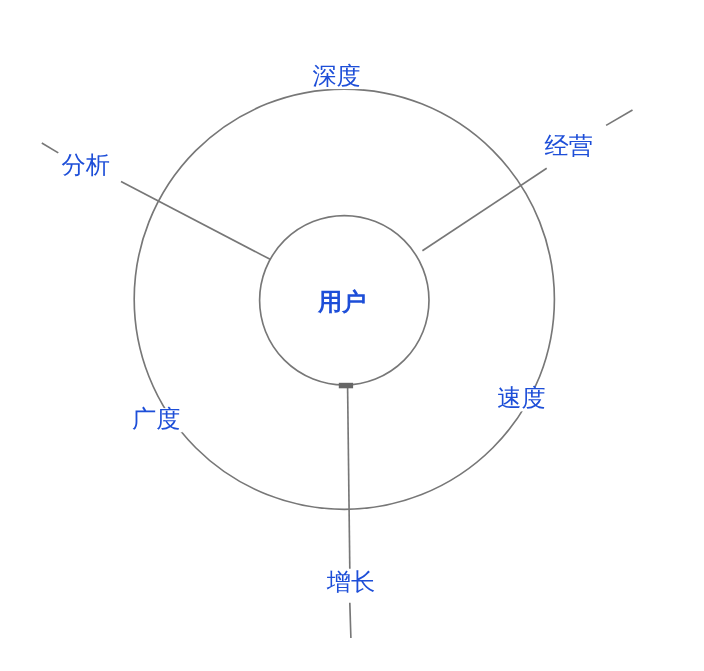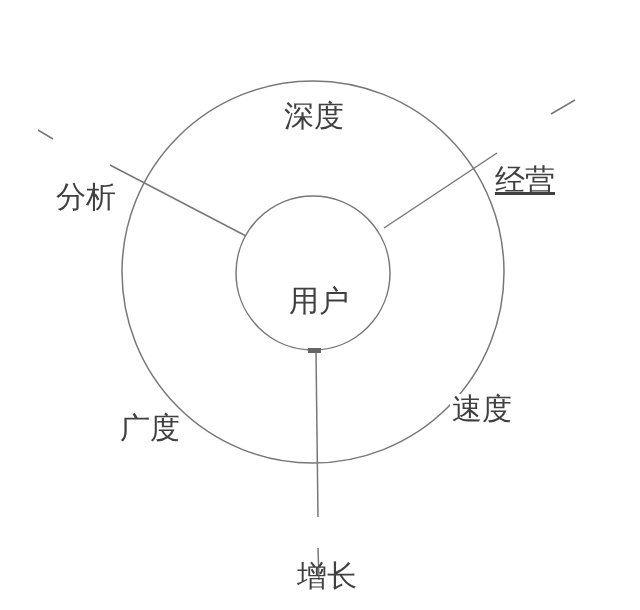--- a/index.html
+++ b/index.html
@@ -1,33 +1,33 @@
 <!DOCTYPE html>
 <html><head>
 <meta charset="utf-8">
 <style>
   html,body{margin:0;padding:0;background:#ffffff;}
   body{width:640px;height:610px;position:relative;overflow:hidden;font-family:"DejaVu Sans","Liberation Sans",sans-serif;}
   svg{position:absolute;left:0;top:0;}
-  .lbl{position:absolute;font-size:30px;color:#404040;white-space:nowrap;line-height:1;background:#fff;padding:0 2px;margin-top:42px;}
+  .lbl{position:absolute;font-size:22px;color:#1d4ed8;white-space:nowrap;line-height:1;background:#fff;padding:0 2px;}
 </style>
 </head>
 <body>
 
 <svg width="640" height="610" viewBox="0 0 640 610">
   <circle cx="313" cy="272" r="191" fill="none" stroke="#777" stroke-width="1.5"></circle>
   <circle cx="313" cy="273" r="77" fill="none" stroke="#777" stroke-width="1.5"></circle>
   <line x1="110" y1="165" x2="246" y2="236" stroke="#777" stroke-width="1.5"></line>
   <line x1="38" y1="130" x2="53" y2="139" stroke="#777" stroke-width="1.5"></line>
   <line x1="384" y1="228" x2="497" y2="153" stroke="#777" stroke-width="1.5"></line>
   <line x1="551" y1="114" x2="575" y2="100" stroke="#777" stroke-width="1.5"></line>
   <line x1="316" y1="352" x2="318" y2="517" stroke="#777" stroke-width="1.5"></line>
   <line x1="318" y1="548" x2="319" y2="580" stroke="#777" stroke-width="1.5"></line>
   <rect x="308" y="348" width="13" height="5" fill="#666"></rect>
 </svg>
 
 <div class="lbl" style="left:282px;top:59px;">深度</div>
 <div class="lbl" style="left:118px;top:371px;">广度</div>
 <div class="lbl" style="left:450px;top:352px;">速度</div>
 <div class="lbl" style="left:54px;top:140px;background:transparent;text-align:center;">分析</div>
-<div class="lbl" style="left:493px;top:123px;background:transparent;text-decoration:underline;">经营</div>
+<div class="lbl" style="left:493px;top:123px;background:transparent;">经营</div>
 <div class="lbl" style="left:295px;top:519px;background:transparent;">增长</div>
-<div class="lbl" style="left:287px;top:244px;background:transparent;">用户</div>
+<div class="lbl" style="left:287px;top:265px;background:transparent;font-weight:bold;">用户</div>
 
 </body></html>

